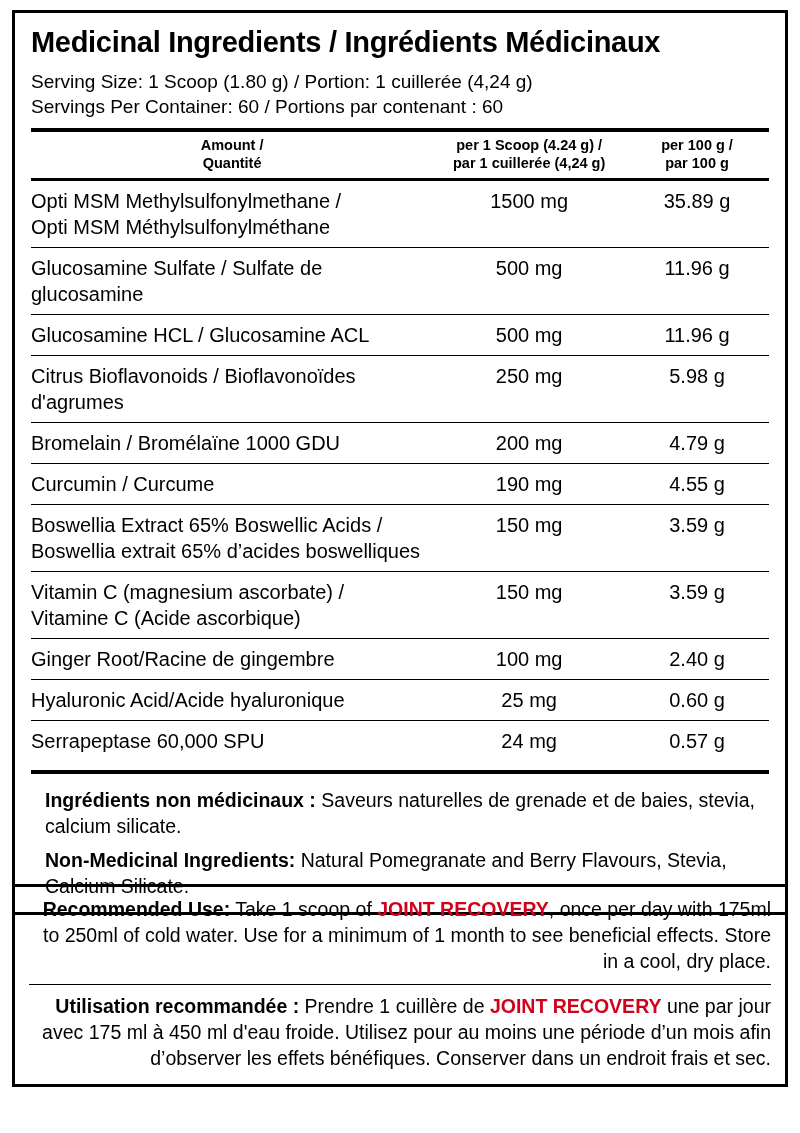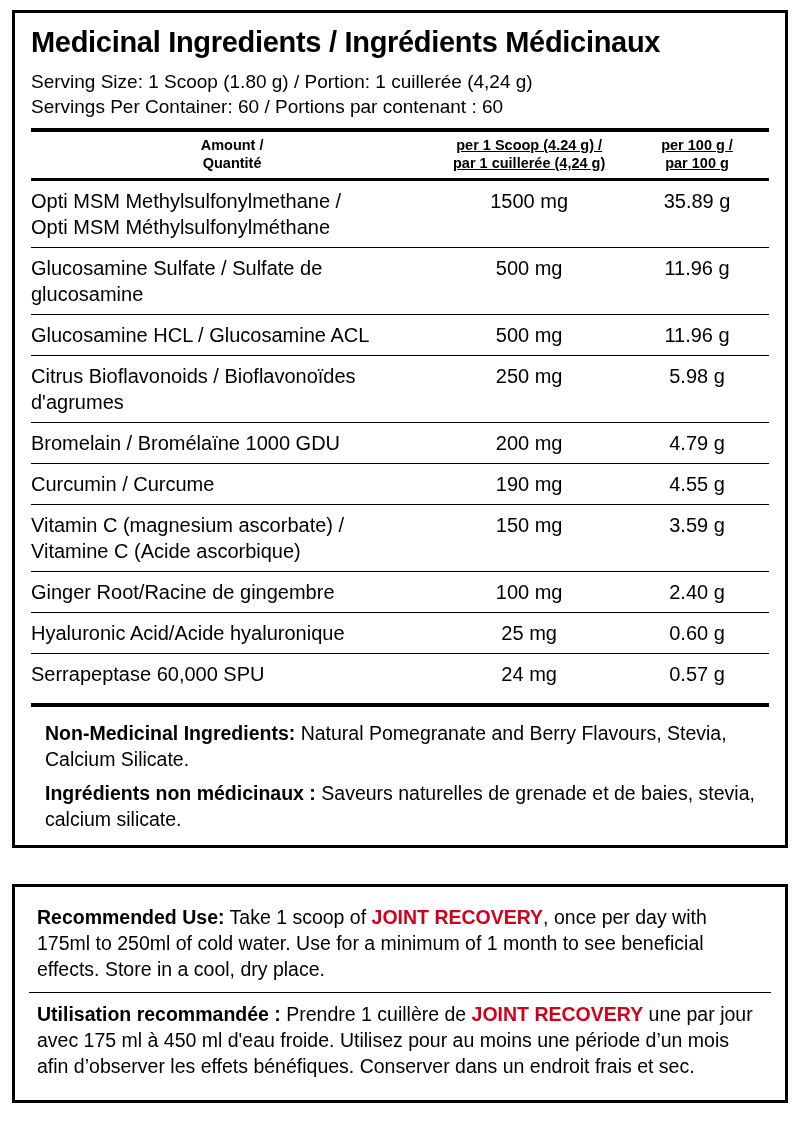--- a/index.html
+++ b/index.html
@@ -66,21 +66,21 @@
   table.nutri col.c-hund { width: 19.5%; }
 
   table.nutri th {
     font-size: 14.5px;
     font-weight: bold;
     line-height: 1.22;
     padding: 5px 0 6px 0;
     vertical-align: top;
     text-align: center;
   }
-  th.c2, th.c3 { text-align: right; text-decoration: underline; }
+  th.c2, th.c3 { text-align: right; }
 
   table.nutri td {
     font-size: 20px;
     line-height: 1.3;
     padding: 7px 0 7px 0;
     vertical-align: top;
     border-top: 1.5px solid #000;
   }
   table.nutri tr.first-row td {
     border-top: none;
@@ -107,23 +107,24 @@
   .usebox {
     position: absolute;
     left: 12px;
     top: 884px;
     width: 776px;
     border: 3px solid #000;
     box-sizing: border-box;
     padding: 10px 14px 12px 14px;
   }
   .usebox p {
-    margin: 8px;
+    margin: 0;
     font-size: 19.5px;
     line-height: 1.33;
+    text-align: right;
   }
   .usebox b { font-weight: bold; }
   .brand {
     color: #d0021b;
     font-weight: bold;
   }
   .usebox .divider {
     border-top: 1.5px solid #000;
     margin: 9px 0 9px 0;
   }
@@ -203,20 +204,28 @@
           <td class="num">200 mg</td>
           <td class="num">4.79 g</td>
         </tr>
         <tr>
           <td class="name">Curcumin / Curcume</td>
           <td class="num">190 mg</td>
           <td class="num">4.55 g</td>
         </tr>
         <tr>
           <td class="name">
+            <span>Boswellia Extract 65% Boswellic Acids /</span><br>
+            <span>Boswellia extrait 65% d’acides boswelliques</span>
+          </td>
+          <td class="num">150 mg</td>
+          <td class="num">3.59 g</td>
+        </tr>
+        <tr>
+          <td class="name">
             <span>Vitamin C (magnesium ascorbate) /</span><br>
             <span>Vitamine C (Acide ascorbique)</span>
           </td>
           <td class="num">150 mg</td>
           <td class="num">3.59 g</td>
         </tr>
         <tr>
           <td class="name">Ginger Root/Racine de gingembre</td>
           <td class="num">100 mg</td>
           <td class="num">2.40 g</td>
@@ -231,24 +240,24 @@
           <td class="num">24 mg</td>
           <td class="num">0.57 g</td>
         </tr>
       </tbody>
     </table>
 
     <div class="rule-heavy"></div>
 
     <div class="nonmed">
       <p>
-        <b>Non-Medicinal Ingredients:</b><span> Natural Pomegranate and Berry Flavours, Stevia, Calcium Silicate.</span>
+        <b>Ingrédients non médicinaux :</b><span> Saveurs naturelles de grenade et de baies, stevia, calcium silicate.</span>
       </p>
       <p>
-        <b>Ingrédients non médicinaux :</b><span> Saveurs naturelles de grenade et de baies, stevia, calcium silicate.</span>
+        <b>Non-Medicinal Ingredients:</b><span> Natural Pomegranate and Berry Flavours, Stevia, Calcium Silicate.</span>
       </p>
     </div>
   </div>
 
   <div class="usebox">
     <p>
       <b>Recommended Use:</b><span> Take 1 scoop of </span><span class="brand">JOINT RECOVERY</span><span>, once per day with 175ml to 250ml of cold water. Use for a minimum of 1 month to see beneficial effects. Store in a cool, dry place.</span>
     </p>
     <div class="divider"></div>
     <p>

